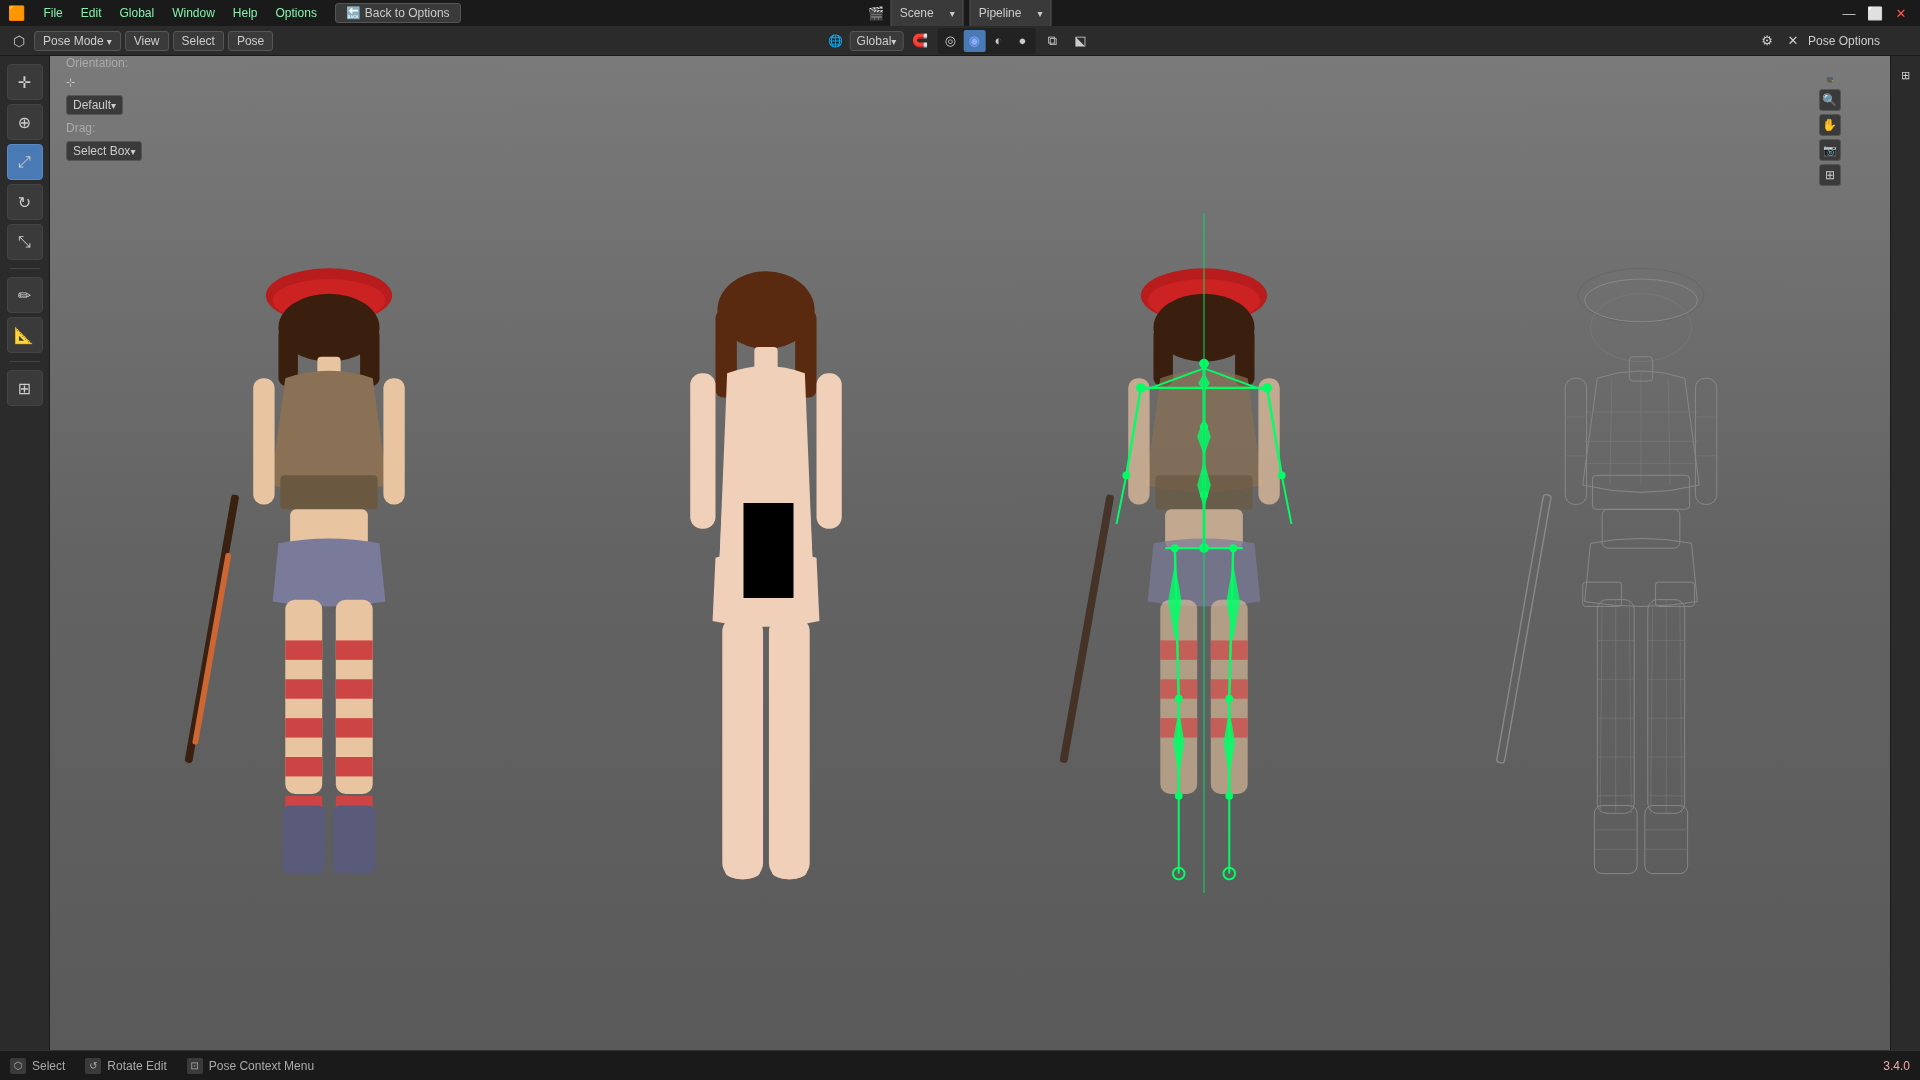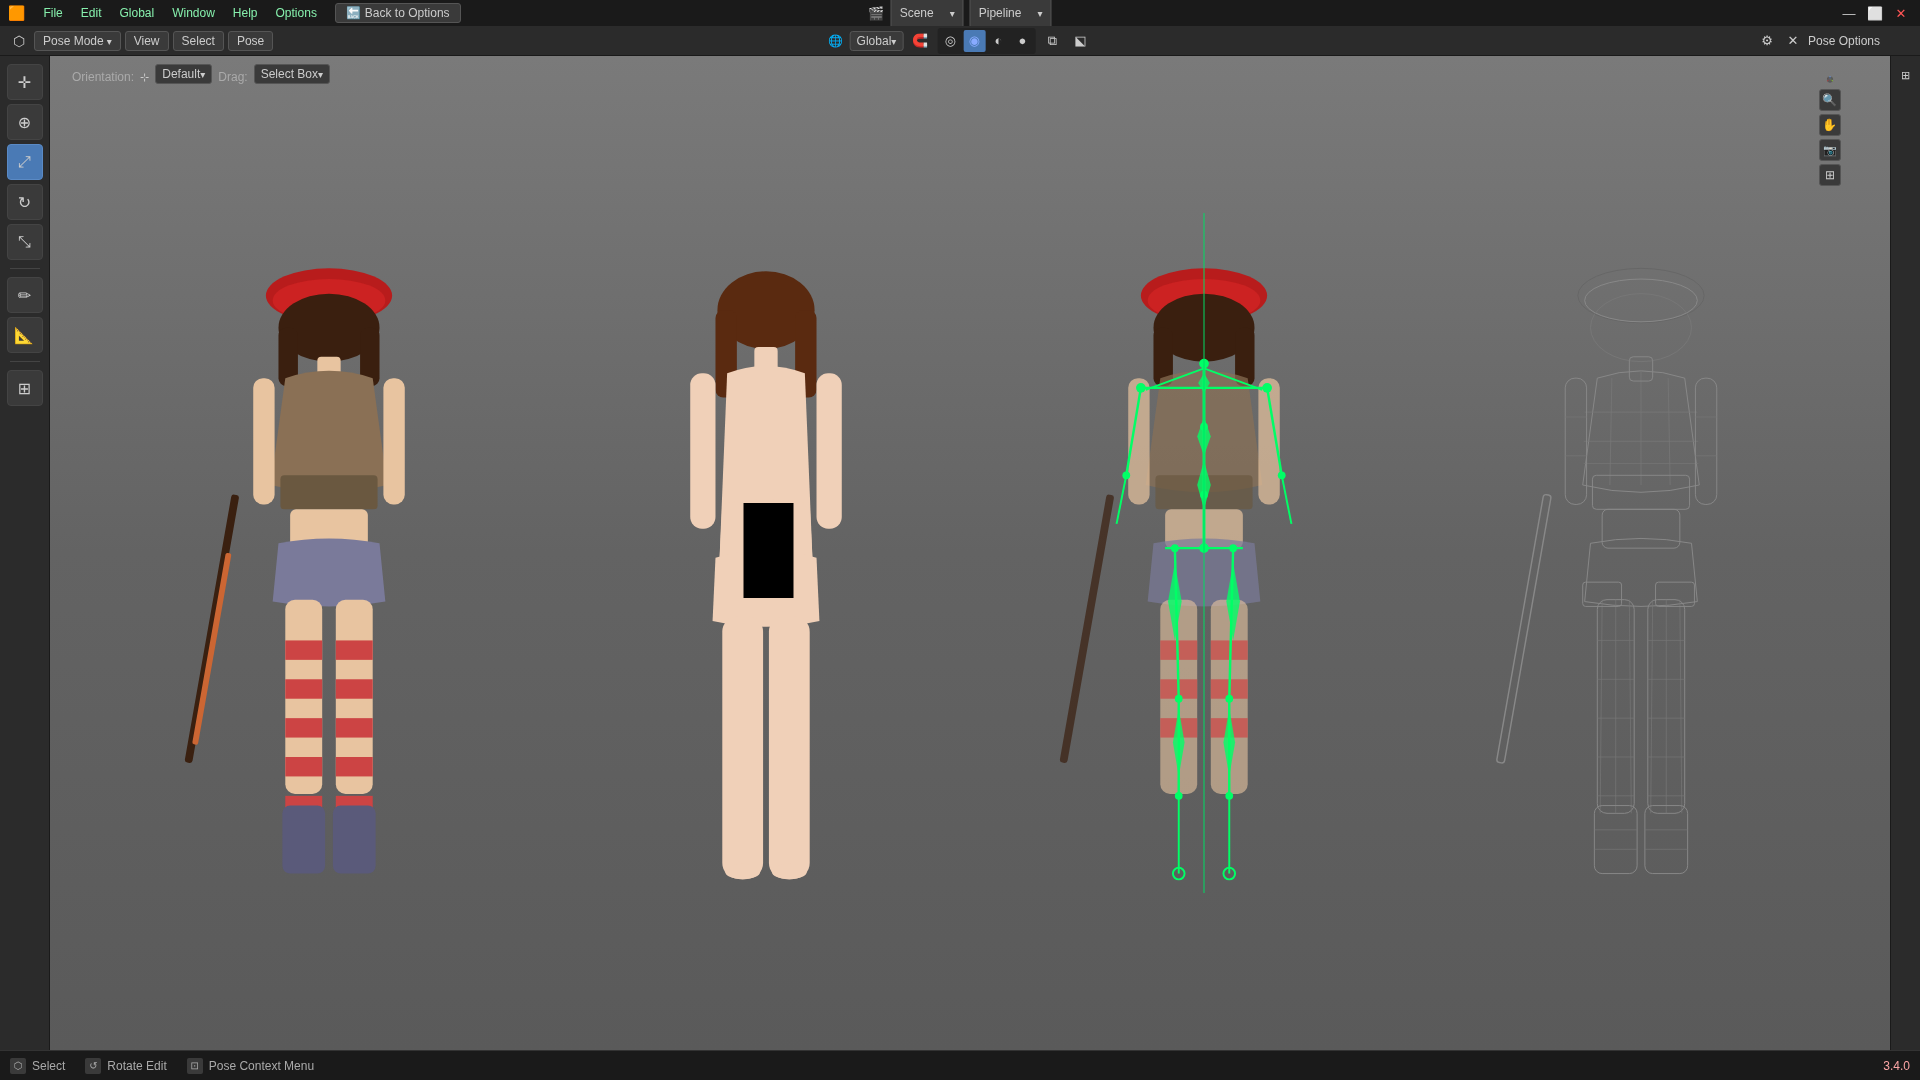--- a/index.html
+++ b/index.html
@@ -101,28 +101,29 @@
       display: flex;
       align-items: center;
       gap: 0;
       cursor: pointer;
     }
 
     
     #orientation-bar {
       position: absolute;
       top: 56px;
-      left: 62px;
+      left: 56px;
       right: 0;
       height: 28px;
       display: flex;
-      align-items: flex-end;
+      align-items: flex-start;
       gap: 6px;
       padding: 0 10px;
       z-index: 50;
+      flex-direction: column;
     }
 
     .orient-label {
       color: #aaa;
       font-size: 12px;
     }
 
     
     #viewport {
       position: absolute;

